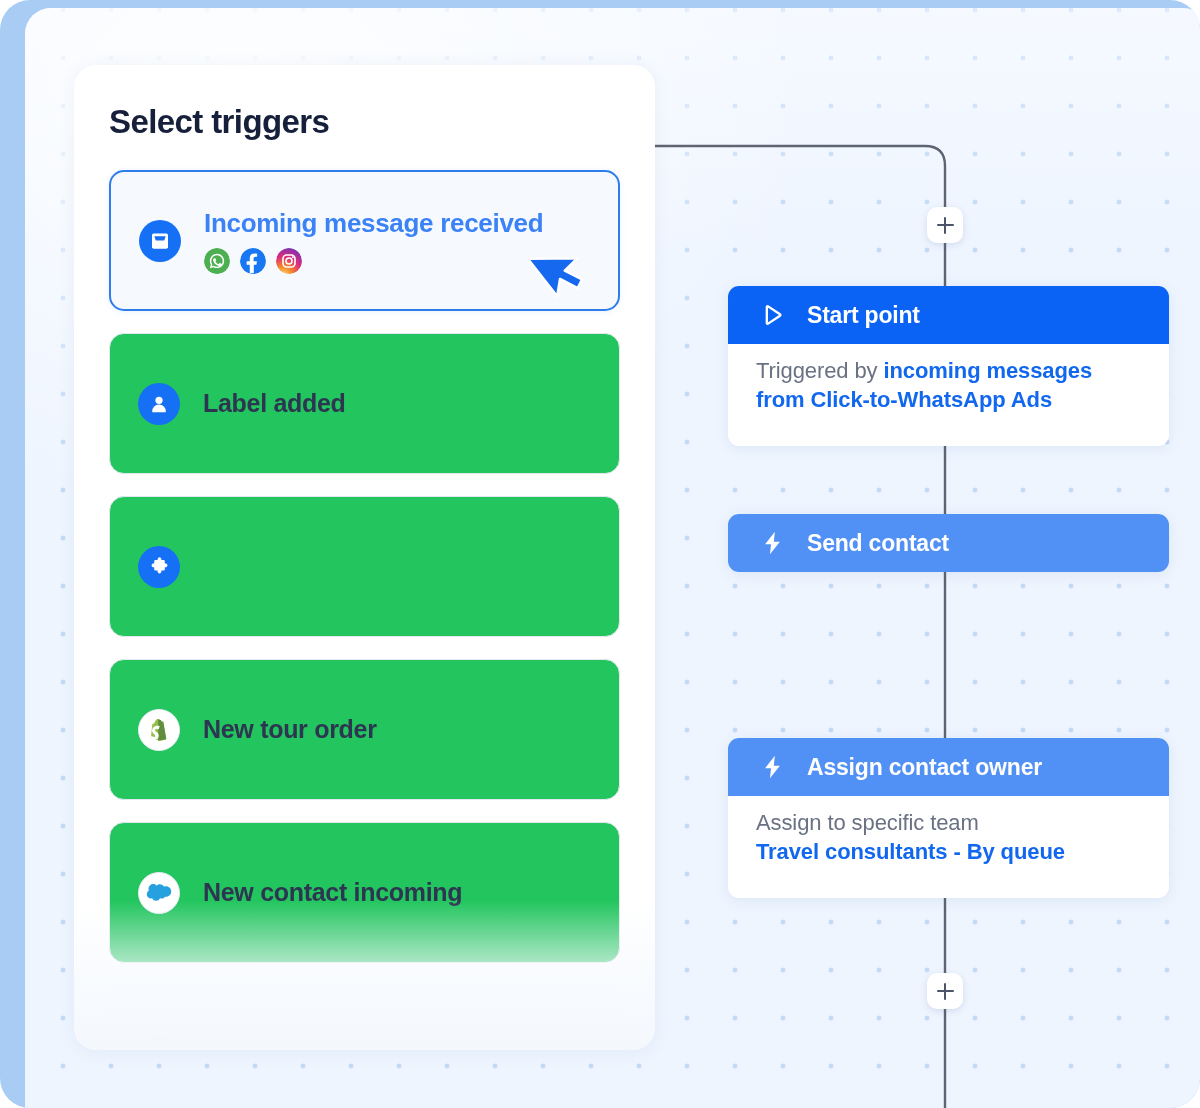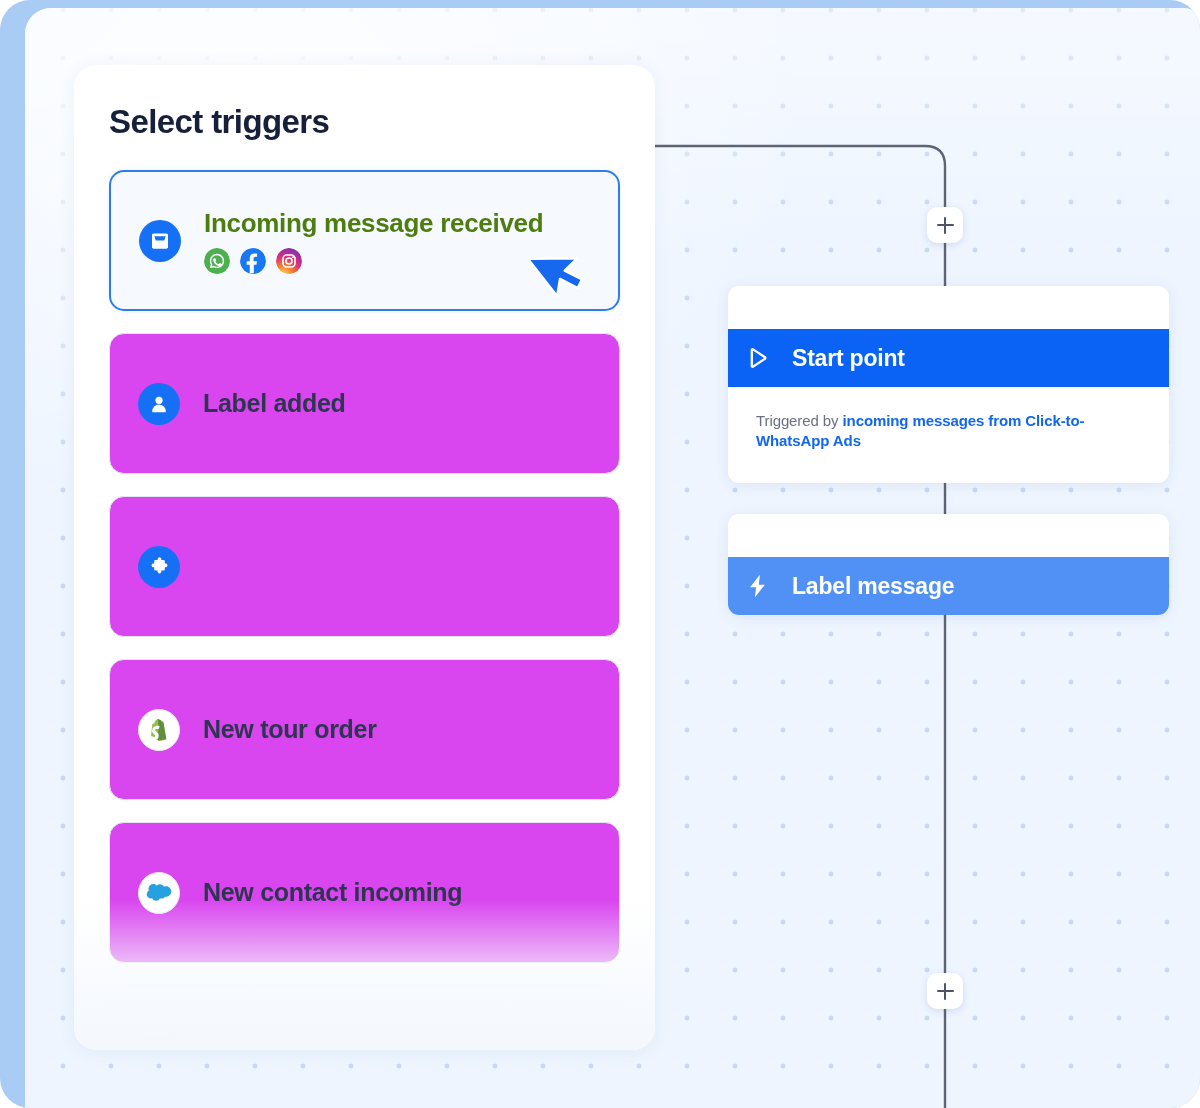--- a/index.html
+++ b/index.html
@@ -85,21 +85,21 @@
     top: 105px;
     width: 511px;
   }
 
   .trigger-card {
     position: relative;
     height: 141px;
     margin-bottom: 22px;
     border: 1.6px solid #e3e7ee;
     border-radius: 15px;
-    background: #d946ef;
+    background: #22c55e;
     display: flex;
     align-items: center;
     padding-left: 28px;
   }
   .trigger-card.selected {
     border: 2.2px solid #2f7ded;
     background: #f6faff;
     box-shadow: 0 1px 6px rgba(47,125,237,.10);
   }
   .trigger-card.disabled {
@@ -122,21 +122,21 @@
   .icon-faded { background: #bcd7fa; }
 
   .trigger-body { display: flex; flex-direction: column; gap: 9px; }
 
   .trigger-label {
     font-size: 25px;
     font-weight: 700;
     letter-spacing: -0.3px;
     color: #2d3550;
   }
-  .selected .trigger-label { color: #4d7c0f; font-size: 26px; }
+  .selected .trigger-label { color: #3b82f6; font-size: 26px; }
   .disabled .trigger-label { color: #c2c8d4; }
 
   .channel-row { display: flex; gap: 10px; align-items: center; }
   .channel-ico { width: 26px; height: 26px; border-radius: 50%; display:block; }
 
   
   #pointer-cursor {
     position: absolute;
     right: 22px;
     bottom: 6px;
@@ -180,39 +180,37 @@
     width: 441px;
     background: #ffffff;
     border-radius: 11px;
     box-shadow: 0 2px 14px rgba(50,85,150,.10);
     overflow: hidden;
   }
   .flow-head {
     height: 58px;
     display: flex;
     align-items: center;
-    padding-left: 16px;
+    padding-left: 31px;
     gap: 20px;
-    margin-top: 43px;
   }
   .head-primary { background: #0b63f6; }
   .head-secondary { background: #5190f4; }
   .flow-head-title {
     font-size: 23px;
     font-weight: 700;
     color: #ffffff;
     letter-spacing: -0.2px;
   }
   .flow-body {
     padding: 12px 28px 32px 28px;
-    font-size: 15px;
+    font-size: 22px;
     line-height: 1.32;
     color: #6a7183;
     letter-spacing: -0.1px;
-    margin-top: 12px;
   }
   .flow-body .hl { color: #1168ef; font-weight: 700; }
   .flow-body .muted-line { display: block; }
 </style>
 </head>
 <body>
 
 <div id="app-frame">
   <div id="canvas">
 
@@ -346,19 +344,31 @@
       <div class="flow-body">
         <span>Triggered by </span><span class="hl">incoming messages from Click-to-WhatsApp Ads</span>
       </div>
     </div>
 
     <div class="flow-card" style="top:506px;">
       <div class="flow-head head-secondary">
         <svg width="28" height="28" viewBox="0 0 24 24">
           <path d="M13.6 2.3 5.2 13h5.1l-.9 8.7 8.5-10.8h-5.2l.9-8.6Z" fill="#ffffff"></path>
         </svg>
-        <span class="flow-head-title">Label message</span>
-      </div>
-    </div>
-
+        <span class="flow-head-title">Send contact</span>
+      </div>
+    </div>
+
+    <div class="flow-card" style="top:730px;">
+      <div class="flow-head head-secondary">
+        <svg width="28" height="28" viewBox="0 0 24 24">
+          <path d="M13.6 2.3 5.2 13h5.1l-.9 8.7 8.5-10.8h-5.2l.9-8.6Z" fill="#ffffff"></path>
+        </svg>
+        <span class="flow-head-title">Assign contact owner</span>
+      </div>
+      <div class="flow-body">
+        <span class="muted-line">Assign to specific team</span>
+        <span class="hl muted-line">Travel consultants - By queue</span>
+      </div>
+    </div>
 
   </div>
 </div>
 
 </body></html>

